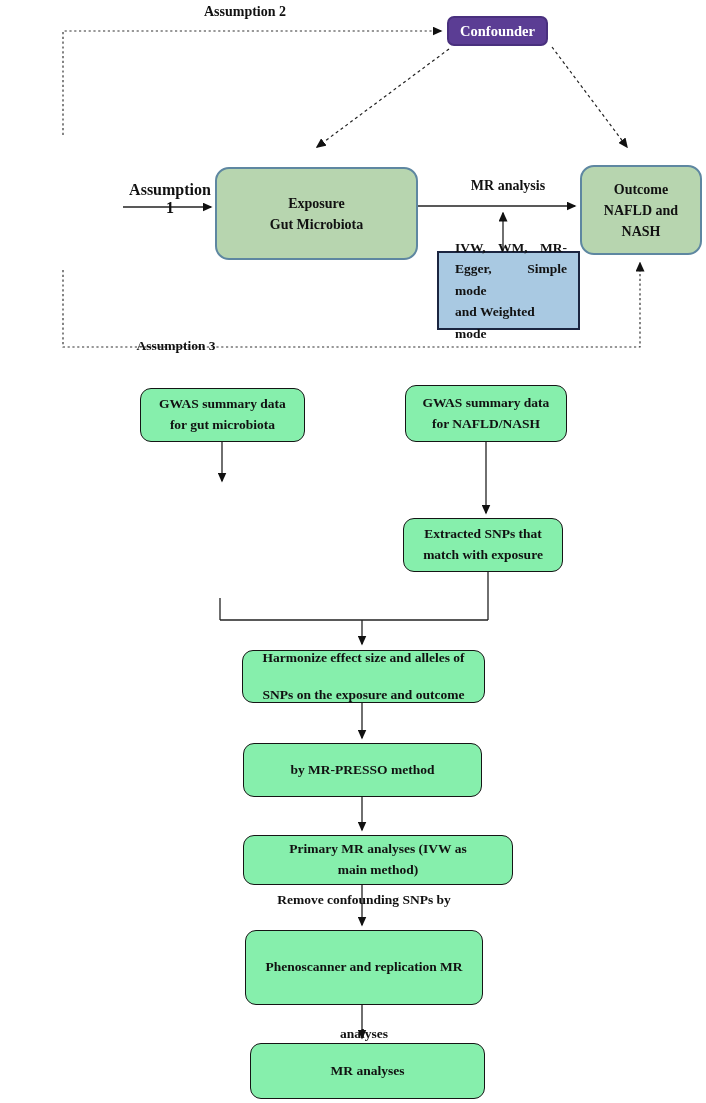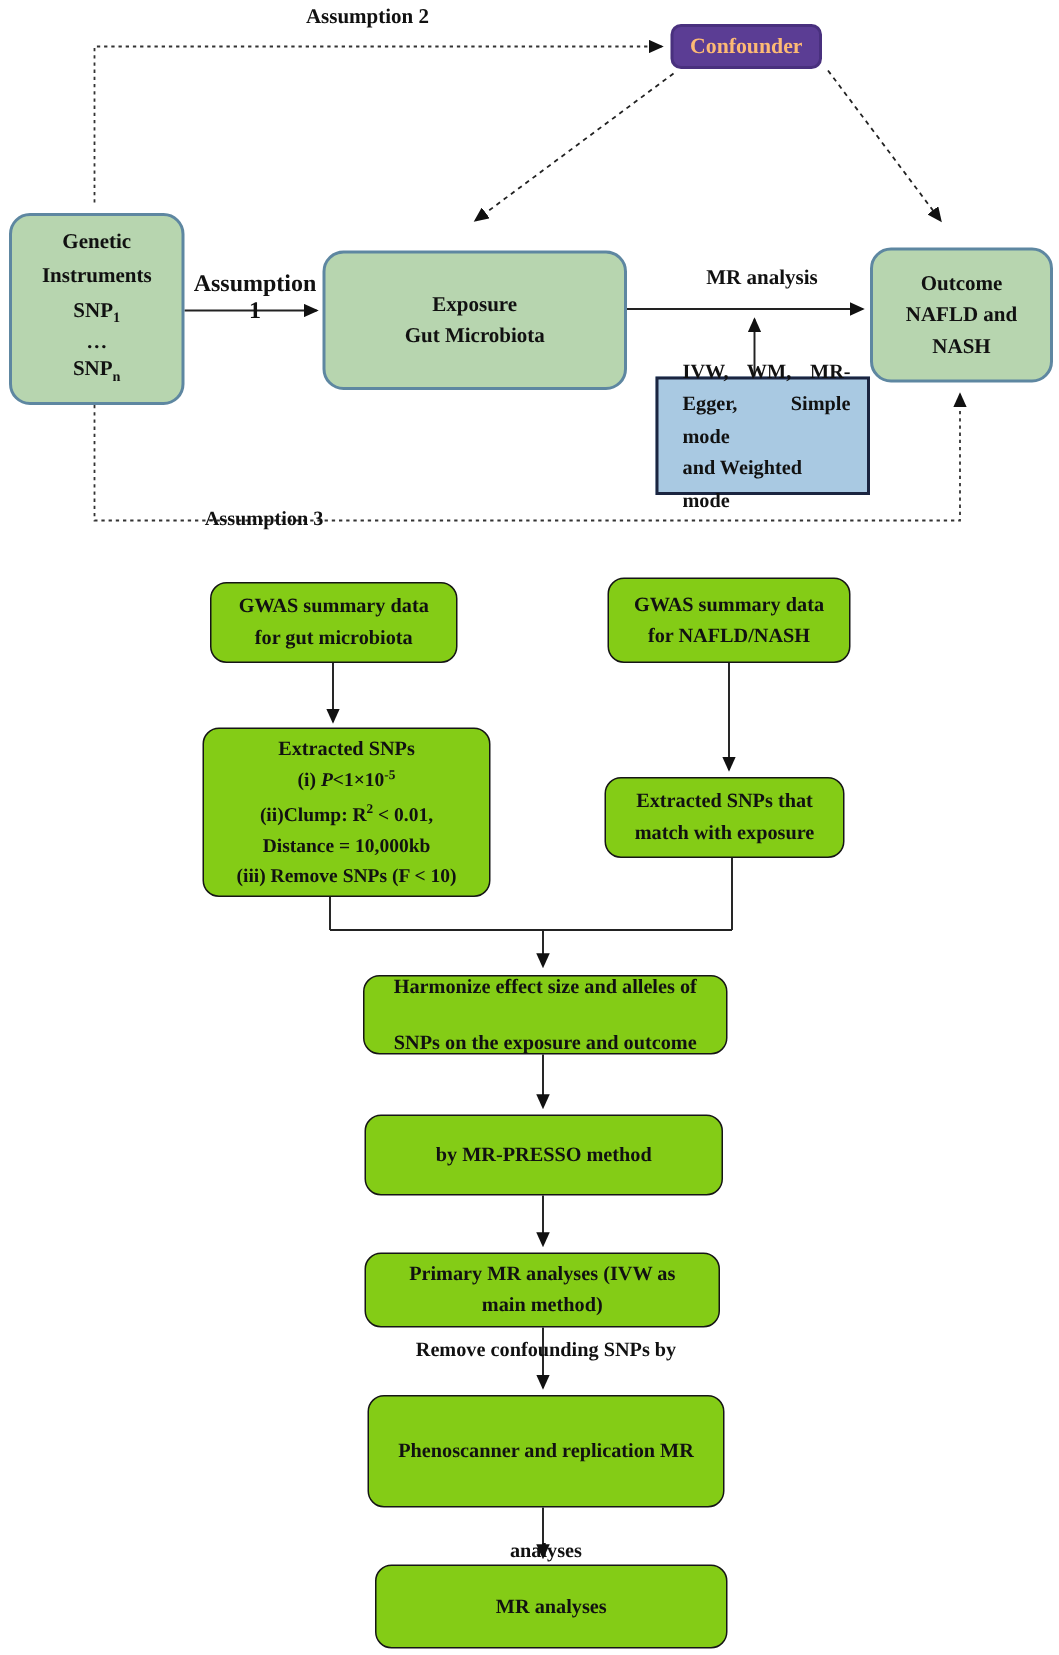--- a/index.html
+++ b/index.html
@@ -5,24 +5,24 @@
   html,body{margin:0;padding:0;background:#fff;}
   #figure{
     position:relative;width:706px;height:1103px;background:#ffffff;
     font-family:"Liberation Serif","DejaVu Serif",serif;font-weight:700;color:#111;
     overflow:hidden;
   }
   #wires{position:absolute;left:0;top:0;width:706px;height:1103px;}
   .box{position:absolute;box-sizing:border-box;display:flex;flex-direction:column;
        align-items:center;justify-content:center;text-align:center;}
   .green{background:#b7d5af;border:2px solid #5e87a1;border-radius:14px;font-size:14px;line-height:1.5;}
-  .purple{background:#5b3d94;border:2px solid #49307e;border-radius:7px;color:#fdba74;font-size:14.5px;}
+  .purple{background:#5b3d94;border:2px solid #49307e;border-radius:7px;color:#ffffff;font-size:14.5px;}
   .blue{background:#a9c9e2;border:2.5px solid #1b2540;font-size:13.5px;line-height:1.6;
         align-items:stretch;justify-content:center;text-align:left;padding:6px 11px;}
-  .wbox{background:#84cc16;border:1.6px solid #151515;border-radius:11px;font-size:13.5px;line-height:1.55;}
+  .wbox{background:#86efac;border:1.6px solid #151515;border-radius:11px;font-size:13.5px;line-height:1.55;}
   .lbl{position:absolute;font-size:14px;text-align:center;}
   .jl{text-align:justify;text-align-last:justify;}
   sub{font-size:0.68em;}
   sup{font-size:0.68em;}
   .it{font-style:italic;}
   .snps{font-size:13px;line-height:1.6;}
 </style>
 </head>
 <body>
 
@@ -63,27 +63,20 @@
 
   <div class="lbl" style="left:188px;top:4px;width:114px;">Assumption 2</div>
   <div class="lbl" style="left:124px;top:181px;width:92px;font-size:16px;">Assumption 1</div>
   <div class="lbl" style="left:128px;top:328px;width:96px;font-size:13.5px;margin-top:10px;">Assumption 3</div>
   <div class="lbl" style="left:458px;top:178px;width:100px;">MR analysis</div>
 
   <div class="box purple" style="left:447px;top:16px;width:101px;height:30px;">
     <span>Confounder</span>
   </div>
 
-  <div class="box green" style="left:6px;top:142px;width:117px;height:128px;line-height:1.62;">
-    <div>Genetic</div>
-    <div>Instruments</div>
-    <div><span>SNP</span><sub>1</sub></div>
-    <div style="line-height:1.1;">…</div>
-    <div><span>SNP</span><sub>n</sub></div>
-  </div>
 
   <div class="box green" style="left:215px;top:167px;width:203px;height:93px;">
     <div>Exposure</div>
     <div>Gut Microbiota</div>
   </div>
 
   <div class="box green" style="left:580px;top:165px;width:122px;height:90px;">
     <div>Outcome</div>
     <div>NAFLD and</div>
     <div>NASH</div>
@@ -98,43 +91,36 @@
   <div class="box wbox" style="left:140px;top:388px;width:165px;height:54px;">
     <div>GWAS summary data</div>
     <div>for gut microbiota</div>
   </div>
 
   <div class="box wbox" style="left:405px;top:385px;width:162px;height:57px;">
     <div>GWAS summary data</div>
     <div>for NAFLD/NASH</div>
   </div>
 
-  <div class="box wbox snps" style="left:135px;top:485px;width:192px;height:113px;">
-    <div style="font-size:13.5px;">Extracted SNPs</div>
-    <div><span>(i) </span><span class="it">P</span><span>&lt;1×10</span><sup>-5</sup></div>
-    <div><span>(ii)Clump: R</span><sup>2</sup><span> &lt; 0.01,</span></div>
-    <div>Distance = 10,000kb</div>
-    <div>(iii) Remove SNPs (F &lt; 10)</div>
-  </div>
 
   <div class="box wbox" style="left:403px;top:518px;width:160px;height:54px;">
     <div>Extracted SNPs that</div>
     <div>match with exposure</div>
   </div>
 
   <div class="box wbox" style="left:242px;top:650px;width:243px;height:53px;gap:16px;">
     <div>Harmonize effect size and alleles of</div>
     <div>SNPs on the exposure and outcome</div>
   </div>
 
   <div class="box wbox" style="left:243px;top:743px;width:239px;height:54px;">
     <div>by MR-PRESSO method</div>
   </div>
 
-  <div class="box wbox" style="left:243px;top:835px;width:237px;height:50px;">
+  <div class="box wbox" style="left:243px;top:835px;width:270px;height:50px;">
     <div>Primary MR analyses (IVW as</div>
     <div>main method)</div>
   </div>
 
   <div class="box wbox" style="left:245px;top:930px;width:238px;height:75px;gap:46px;">
     <div>Remove confounding SNPs by</div>
     <div>Phenoscanner and replication MR</div>
     <div>analyses</div>
   </div>
 

